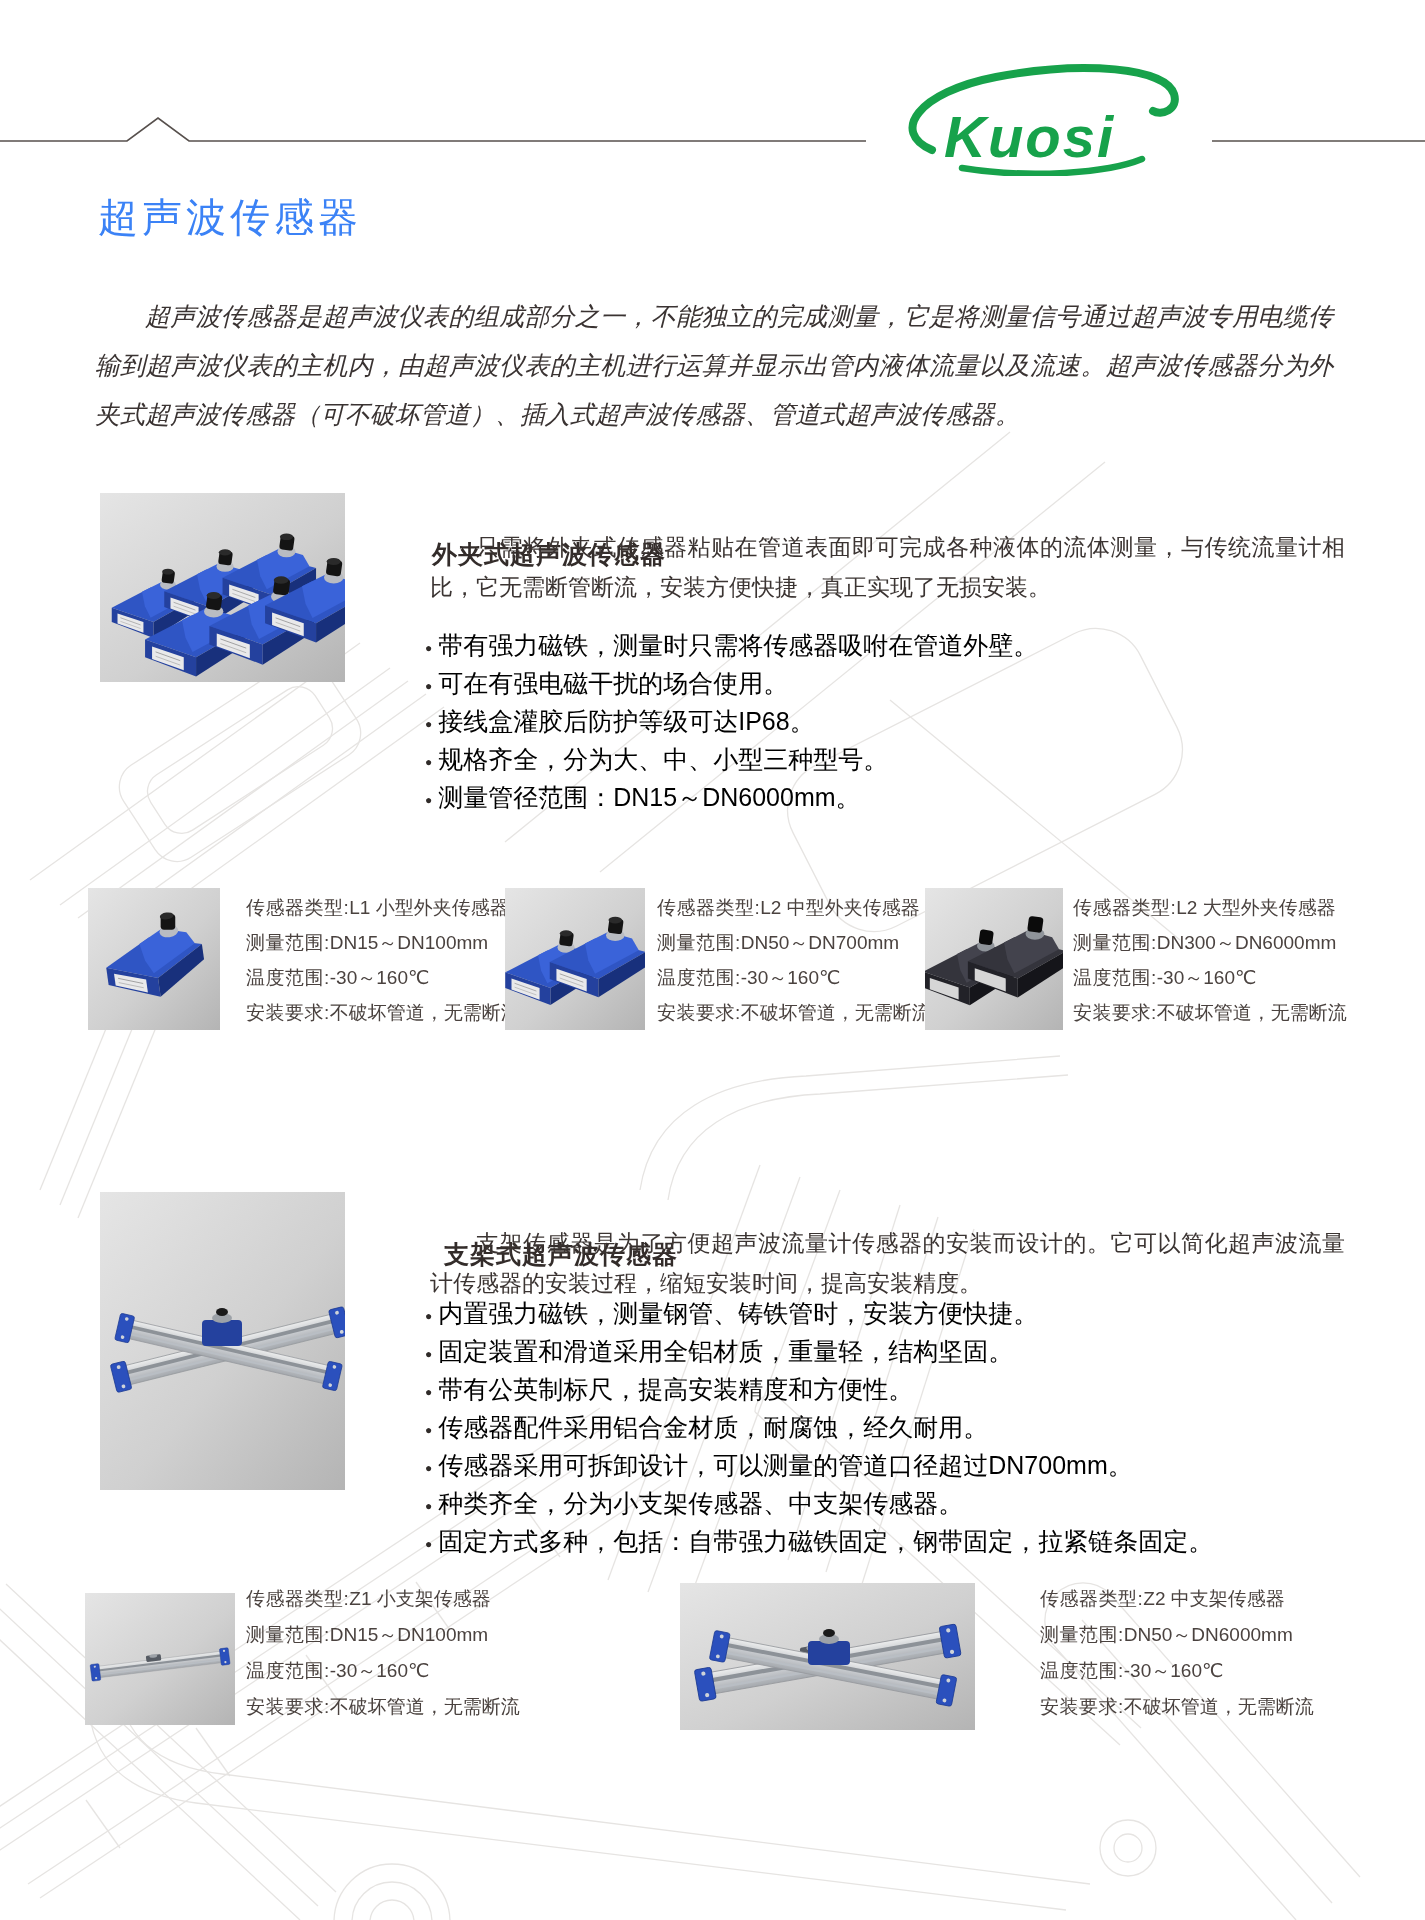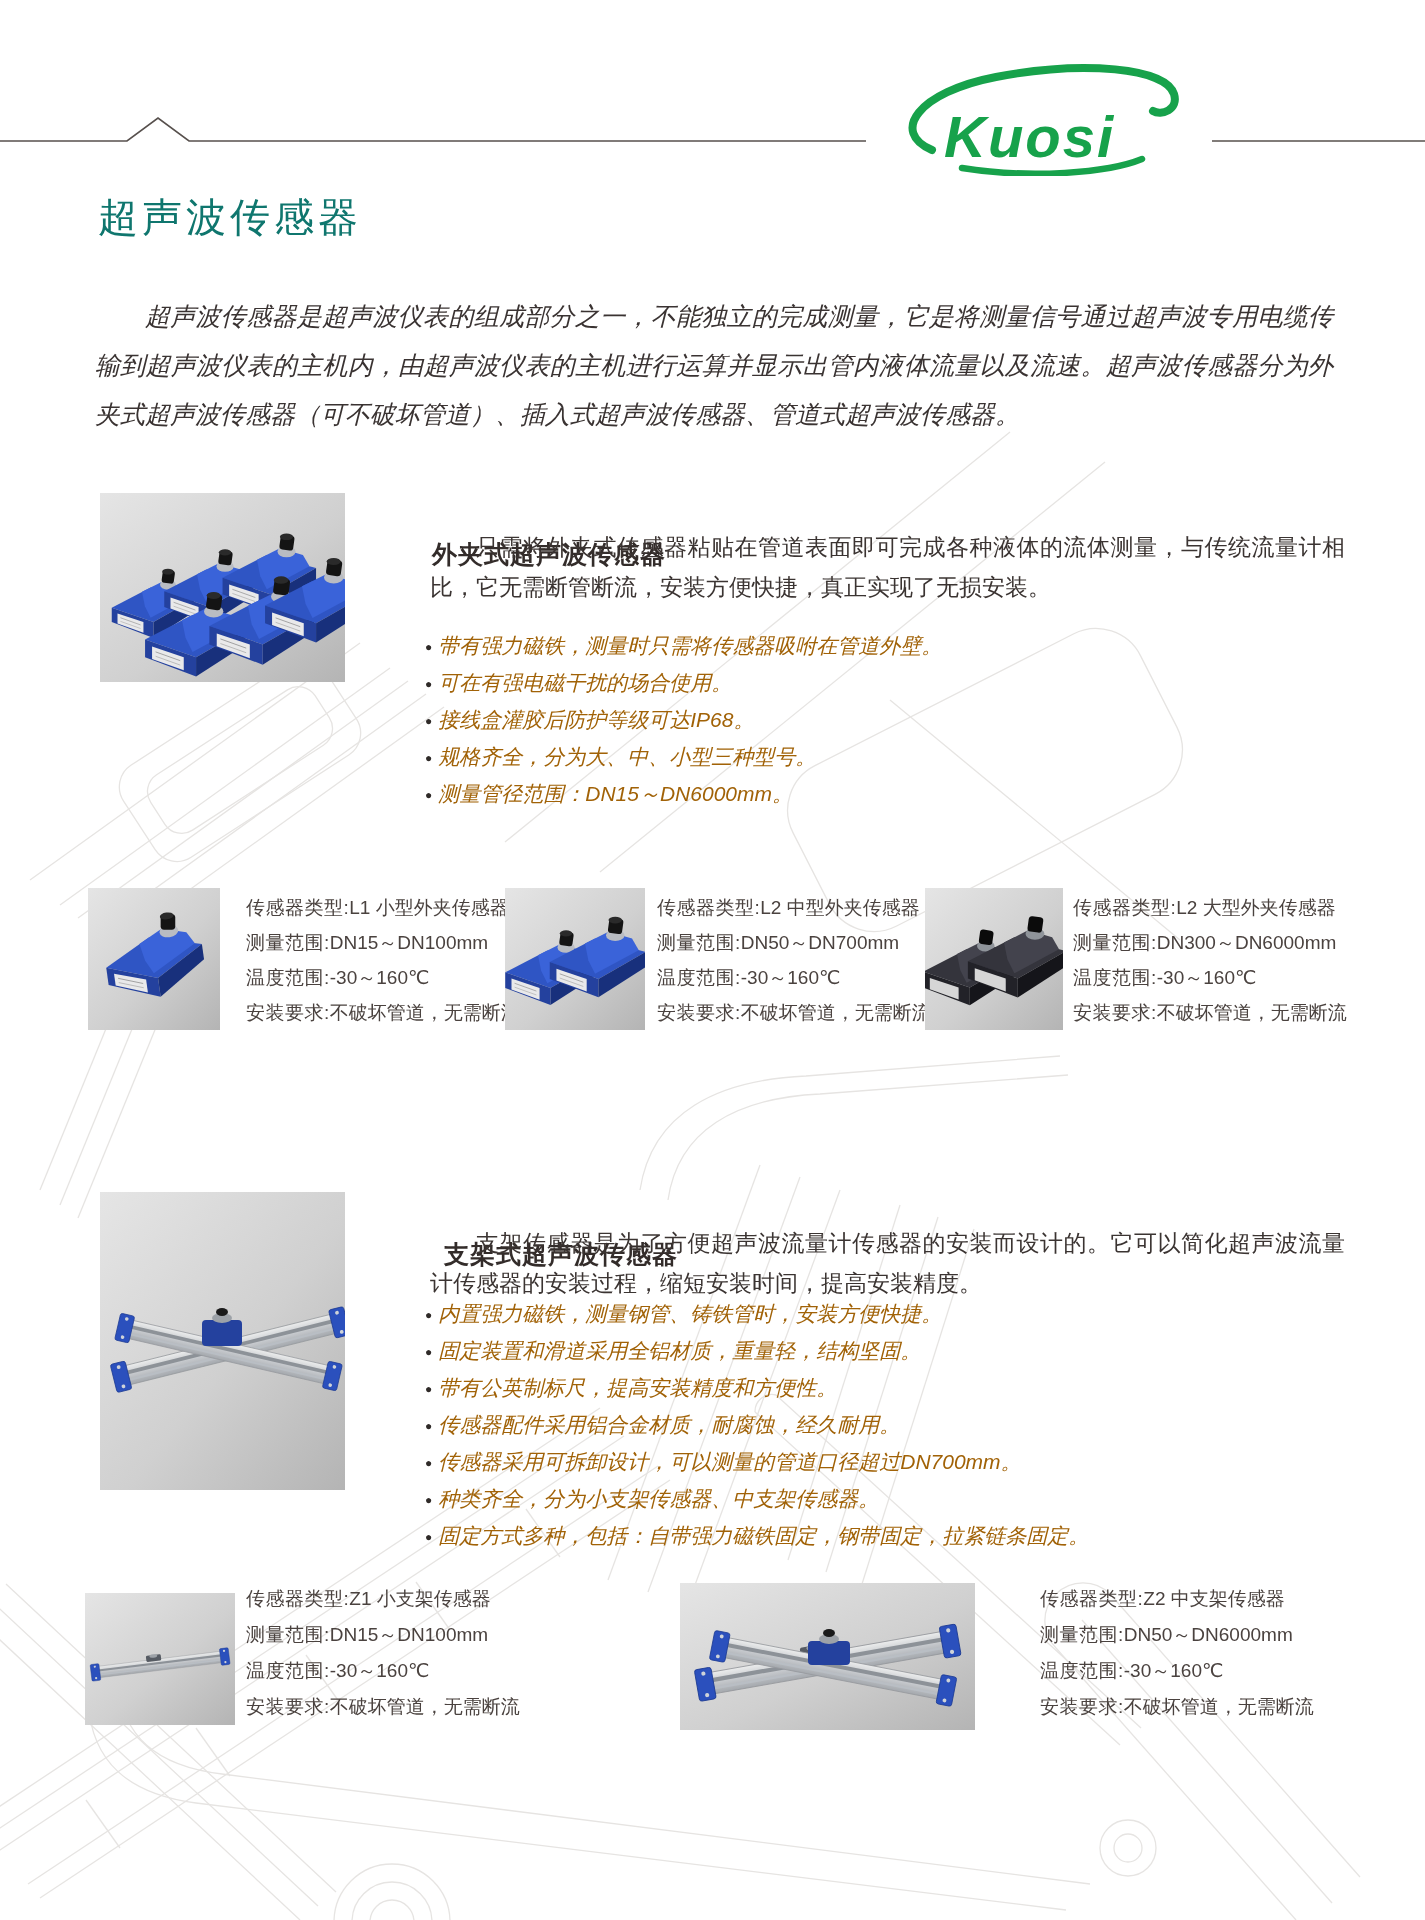--- a/index.html
+++ b/index.html
@@ -7,31 +7,31 @@
   .page {
     position:relative; width:1425px; height:1920px; background:#fff;
     overflow:hidden; font-family:"Liberation Sans","DejaVu Sans",sans-serif;
     color:#3a3331;
   }
   .abs { position:absolute; }
   .watermark { left:0; top:0; z-index:0; }
   .content { z-index:2; }
 
   .page-title { left:98px; top:190px; font-size:40px; font-weight:500;
-    letter-spacing:4px; color:#0f766e; }
+    letter-spacing:4px; color:#3b82f6; }
   .intro { left:95px; top:292px; width:1238px; font-size:25px; line-height:49px;
     text-indent:2em; text-align:justify; color:#3a3332;font-style:italic; }
 
   .photo-box { background:linear-gradient(155deg,#e3e3e3 0%,#d2d2d2 45%,#b9b9b9 100%); }
 
   .sec-heading { font-size:25px; color:#332c2a; letter-spacing:1px;margin-top:48px; }
   .sec-desc { font-size:23px; line-height:40px; text-indent:2em; text-align:justify;
     color:#3b3432; }
 
-  ul.bullets { list-style:none; font-size:21px; color:#a16207;font-style:italic; }
+  ul.bullets { list-style:none; font-size:25px; color:#000000; }
   ul.bullets li { line-height:35px; white-space:nowrap; }
   ul.bullets li::before { content:"●"; font-size:12px; margin-right:6px;
     vertical-align:2px; color:#2f2a28; }
 
   .spec-col { font-size:19px; color:#4a423f; }
   .spec-row { line-height:35px; white-space:nowrap; }
   .spec-row .lbl { letter-spacing:0.5px;margin-top:32px; }
   .spec-col.lower .spec-row { line-height:36px; }
 
   svg text.logo-text { font-family:"Liberation Sans","DejaVu Sans",sans-serif; }

